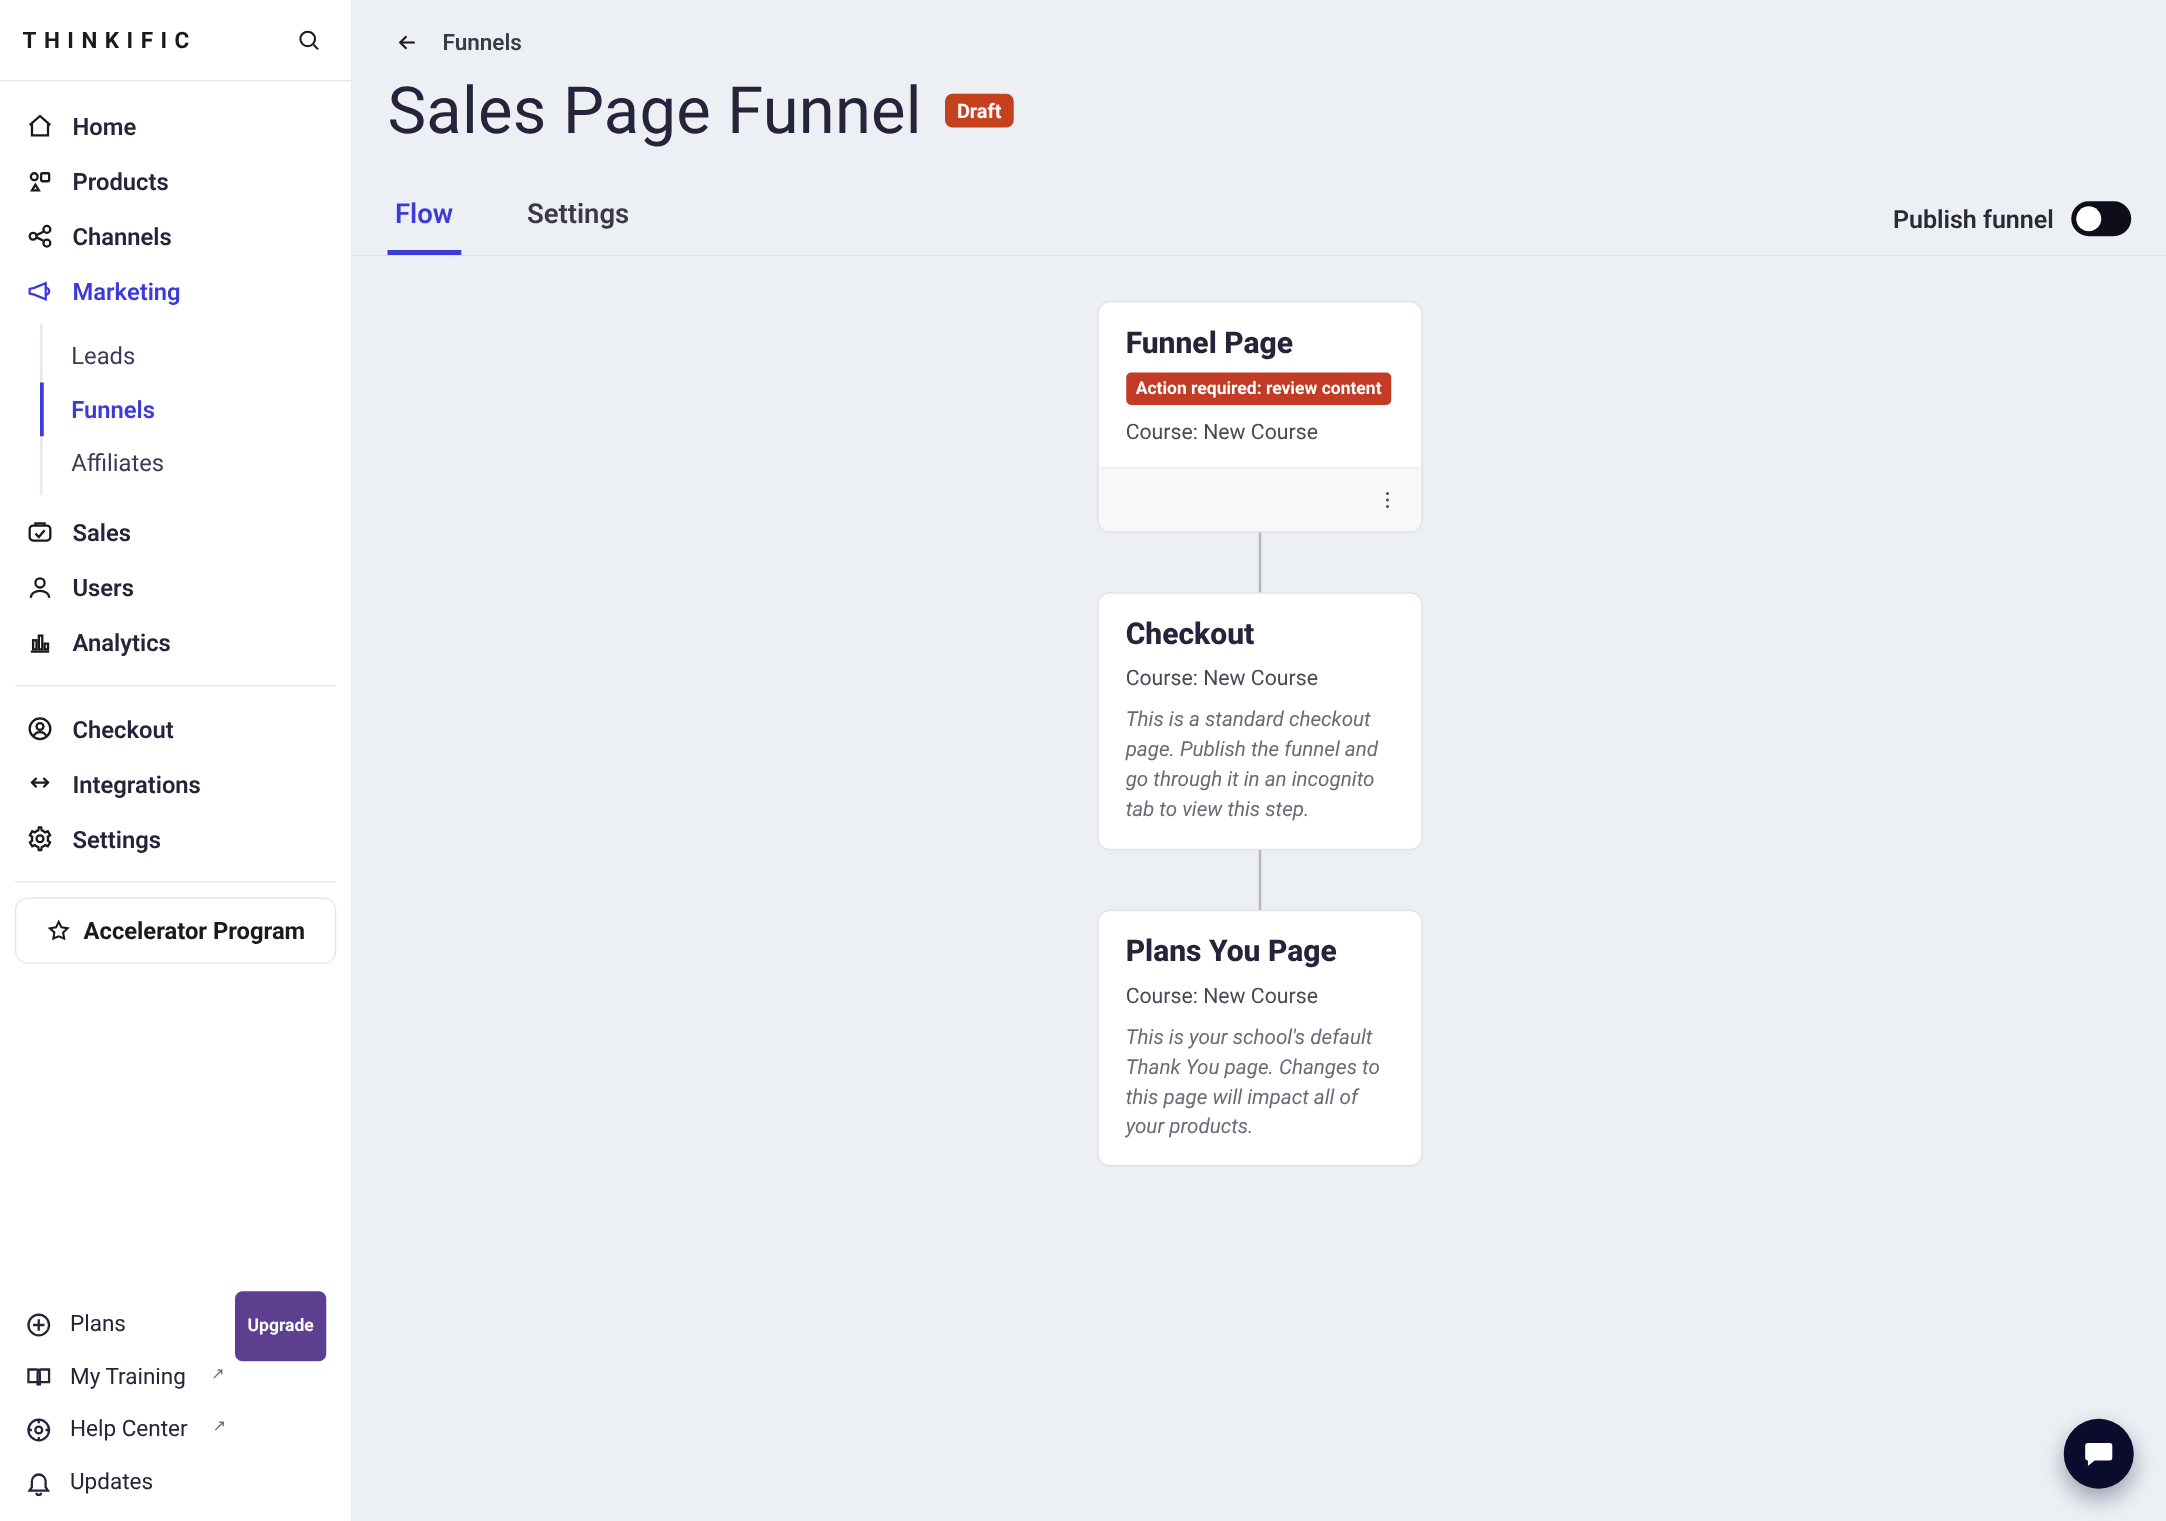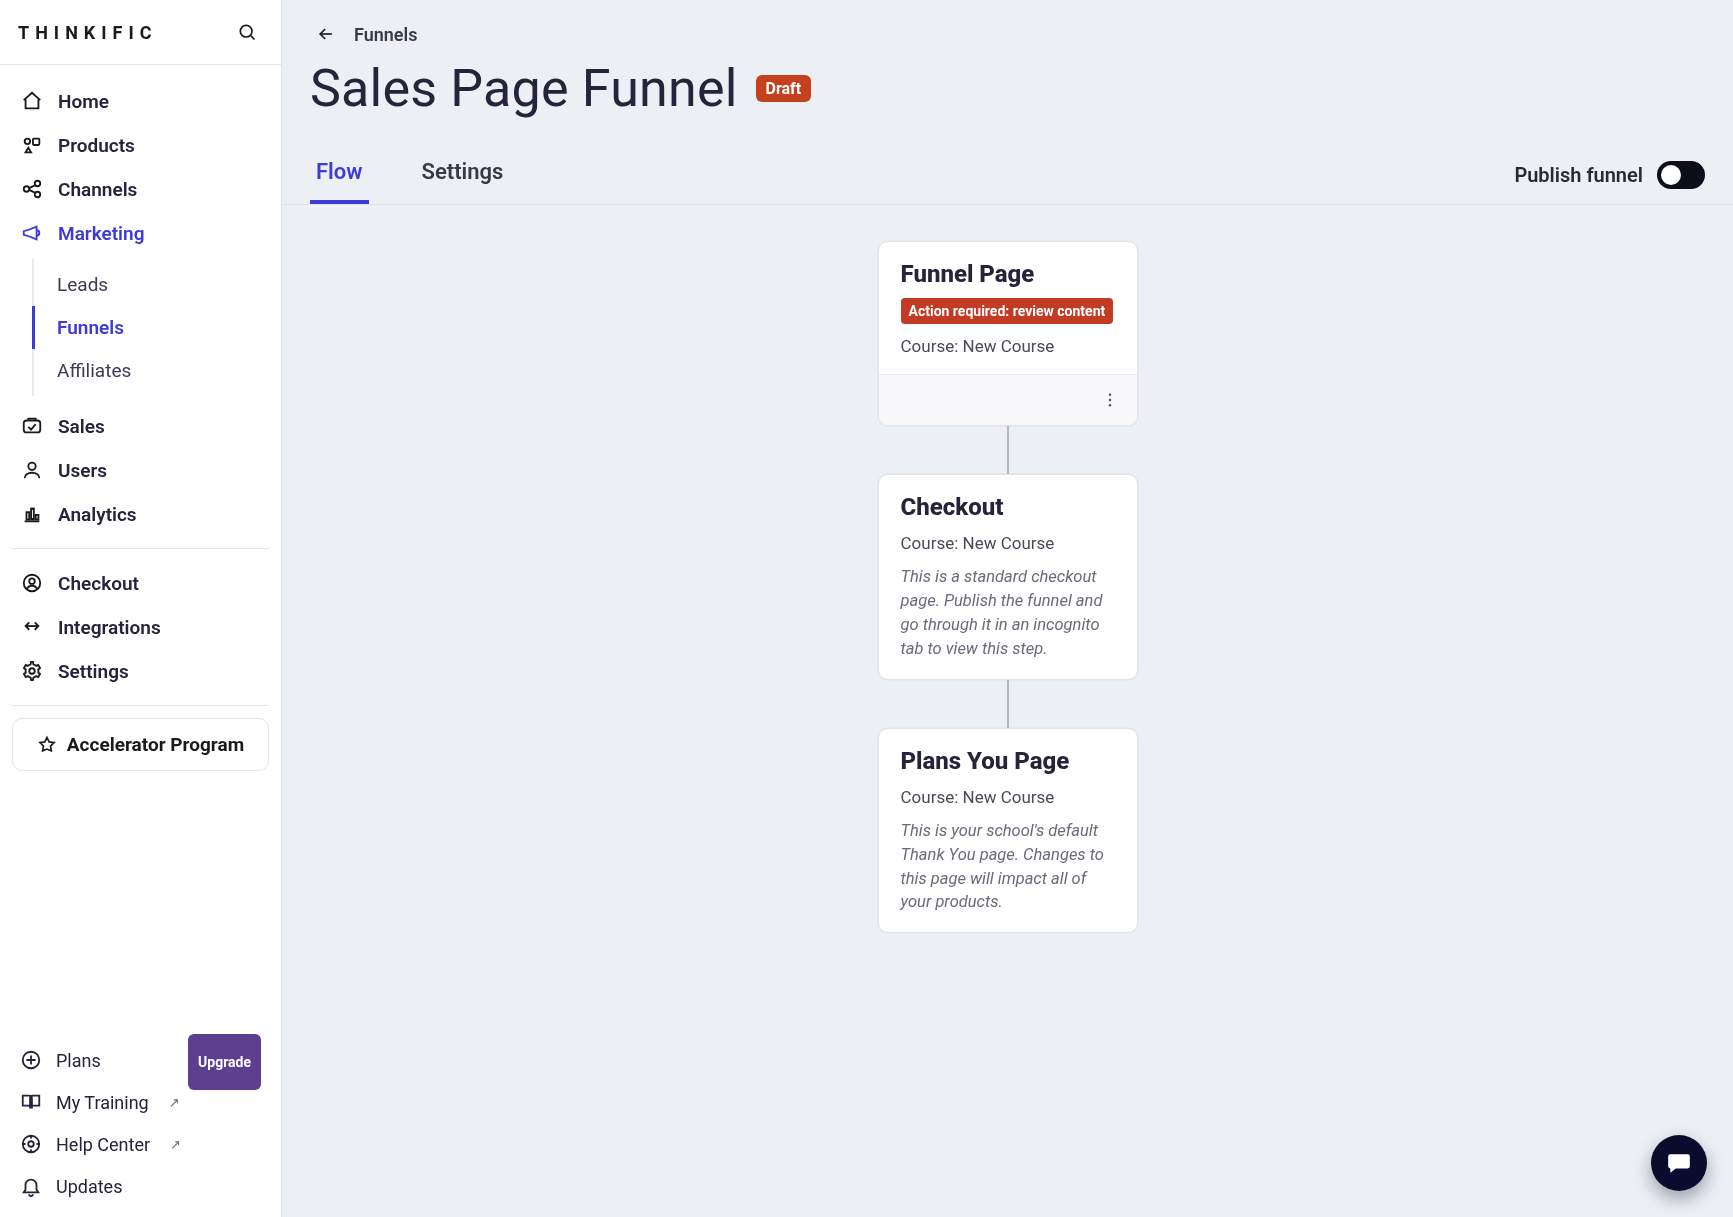--- a/index.html
+++ b/index.html
@@ -31,21 +31,21 @@
   .nav-item{display:flex;align-items:center;gap:14px;padding:10px 14px;border-radius:8px;color:var(--ink);font-size:19px;font-weight:600;cursor:pointer}
   .nav-item .ic{width:24px;height:24px;display:inline-flex;align-items:center;justify-content:center;color:#1a1a1a}
   .nav-item.active{color:var(--accent)}
   .nav-item.active .ic{color:var(--accent)}
   .subnav{margin:4px 0 8px 26px;border-left:2px solid #e8e8ee;padding:4px 0}
   .sub-item{display:block;padding:10px 14px 10px 22px;font-size:19px;color:var(--ink-2);cursor:pointer;border-left:3px solid transparent;margin-left:-2px}
   .sub-item.active{color:var(--accent);border-left-color:var(--accent);font-weight:600}
   .divider{height:1px;background:var(--hairline);margin:12px 6px}
   .accel{margin:10px 6px;border:1px solid var(--hairline);border-radius:10px;display:flex;align-items:center;justify-content:center;gap:10px;padding:14px 10px;font-weight:700;font-size:19px;color:#1a1a1a;cursor:pointer}
   .footer-nav{margin-top:auto;padding:6px 6px 10px}
-  .f-item{display:flex;align-items:center;gap:14px;padding:10px 14px;font-size:18px;color:var(--ink);cursor:pointer}
+  .f-item{display:flex;gap:14px;padding:10px 14px;font-size:18px;color:var(--ink);cursor:pointer}
   .f-item .right{margin-left:auto}
   .pill{background:var(--badge-purple);color:#fff;border-radius:6px;padding:20px 10px;font-weight:700;font-size:14px}
   .ext{font-size:13px;color:#6a6a7a;margin-left:6px}
   
   .main{flex:1;background:var(--page);display:flex;flex-direction:column}
   .crumbs{padding:18px 28px 4px;display:flex;align-items:center;gap:12px;color:#3a3a46}
   .crumbs a{color:#3a3a46;text-decoration:none;font-weight:600;font-size:18px}
   .title-row{display:flex;align-items:center;gap:18px;padding:4px 28px 10px}
   .title{font-size:52px;font-weight:400;margin:0;color:var(--ink);letter-spacing:.2px}
   .draft{background:var(--badge-red-2);color:#fff;border-radius:6px;padding:4px 10px;font-weight:700;font-size:16px}

